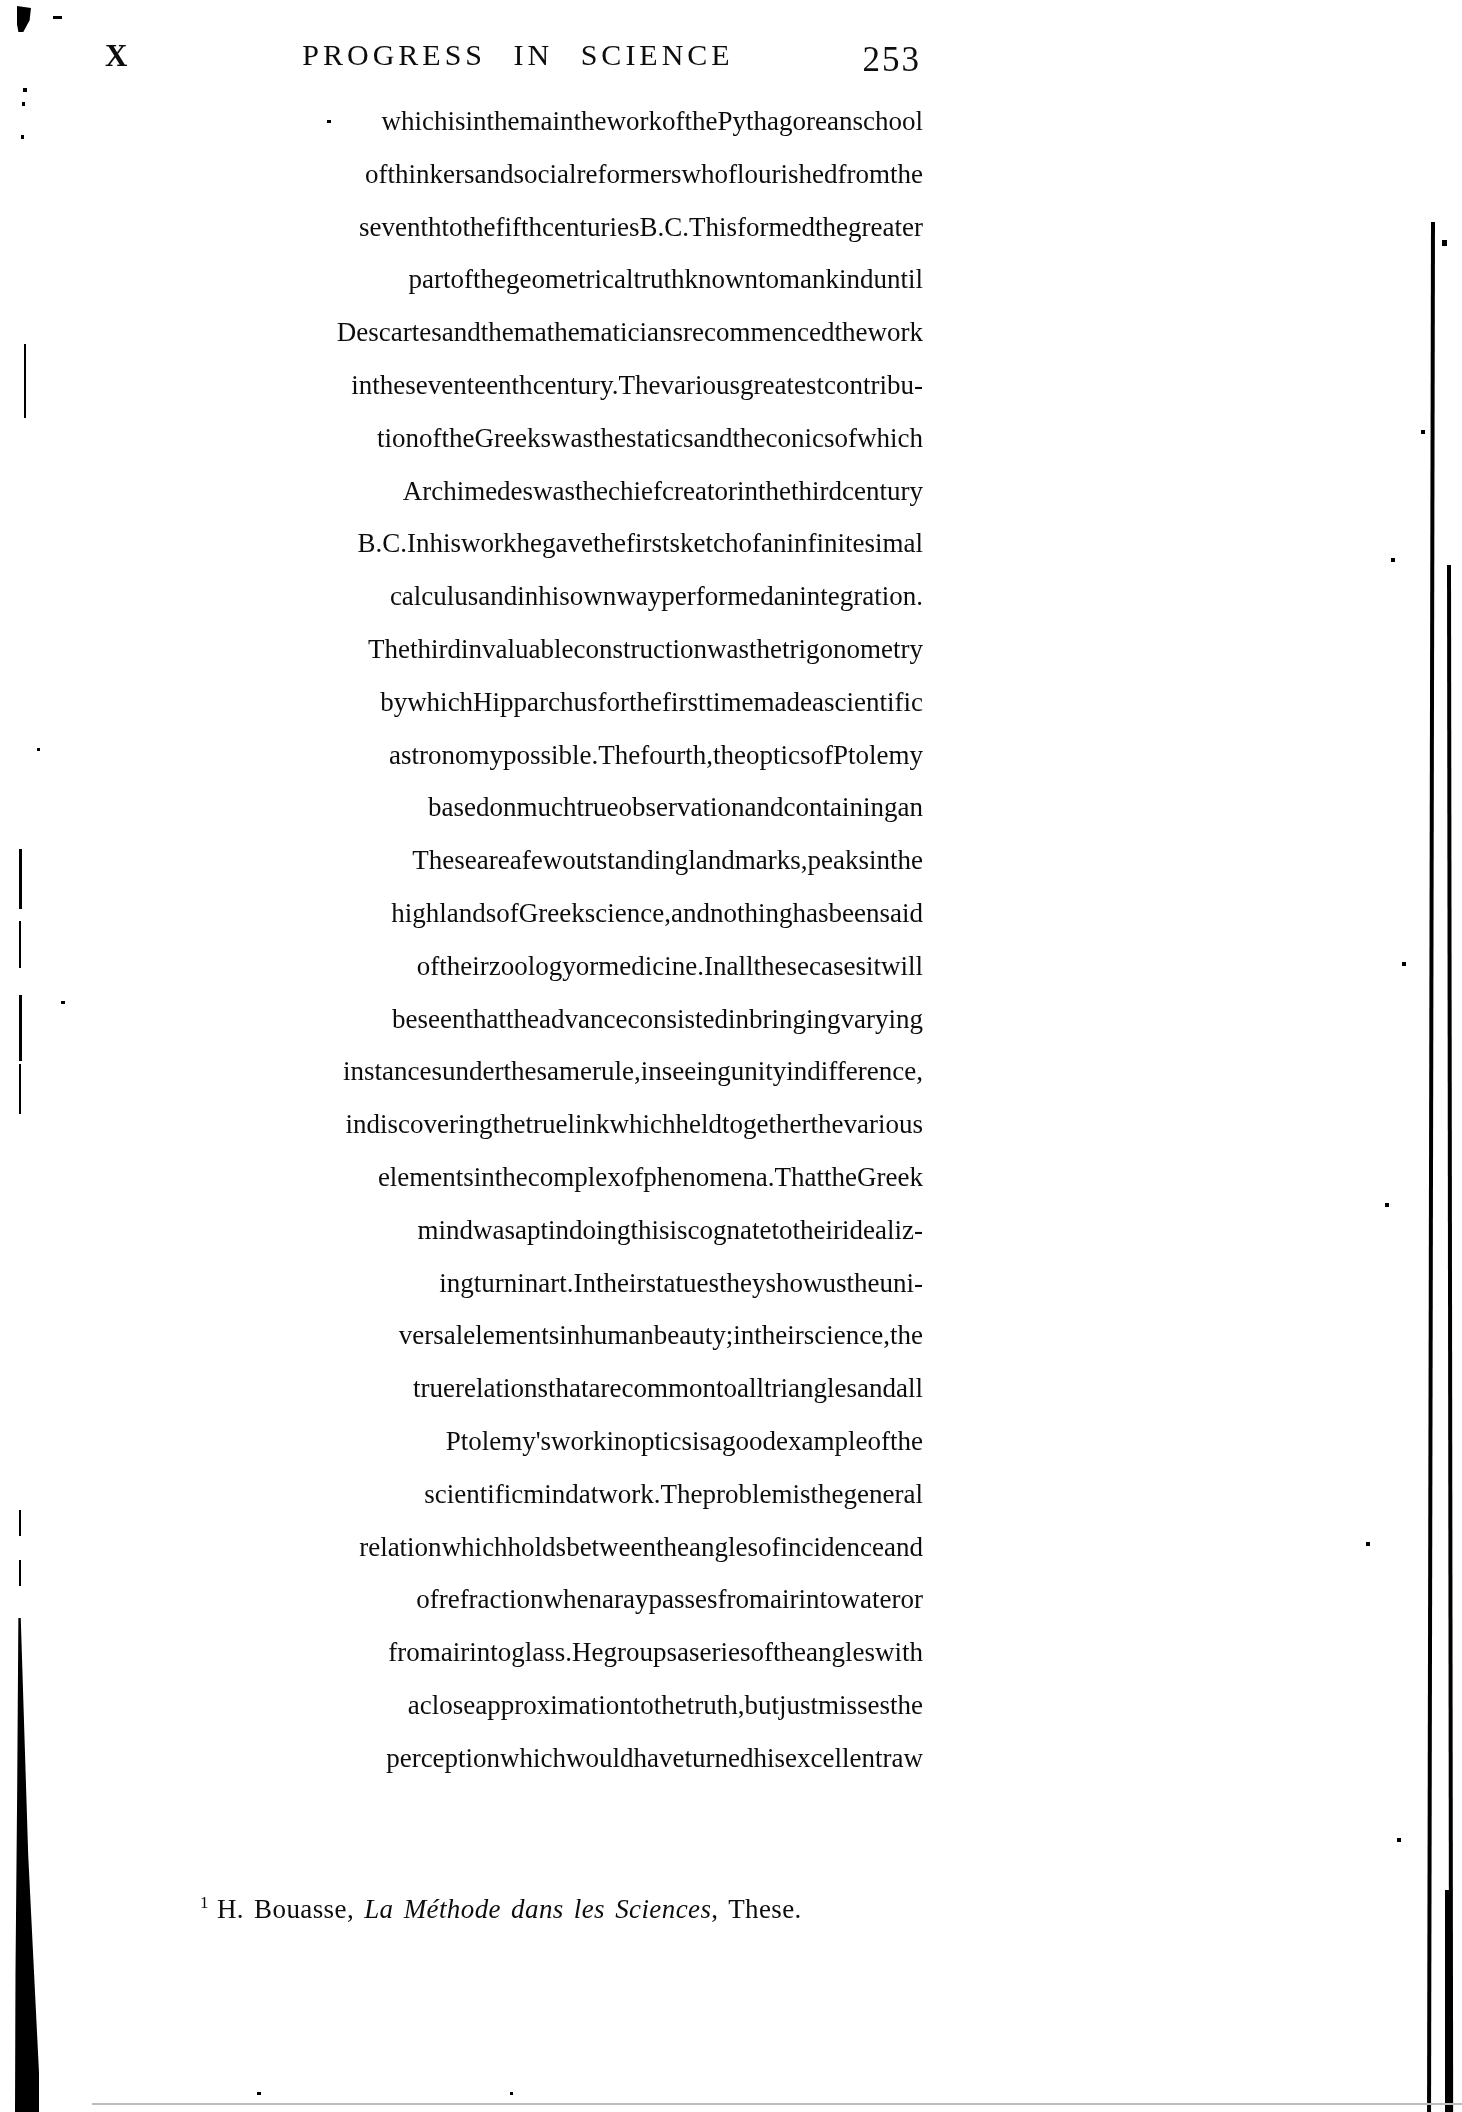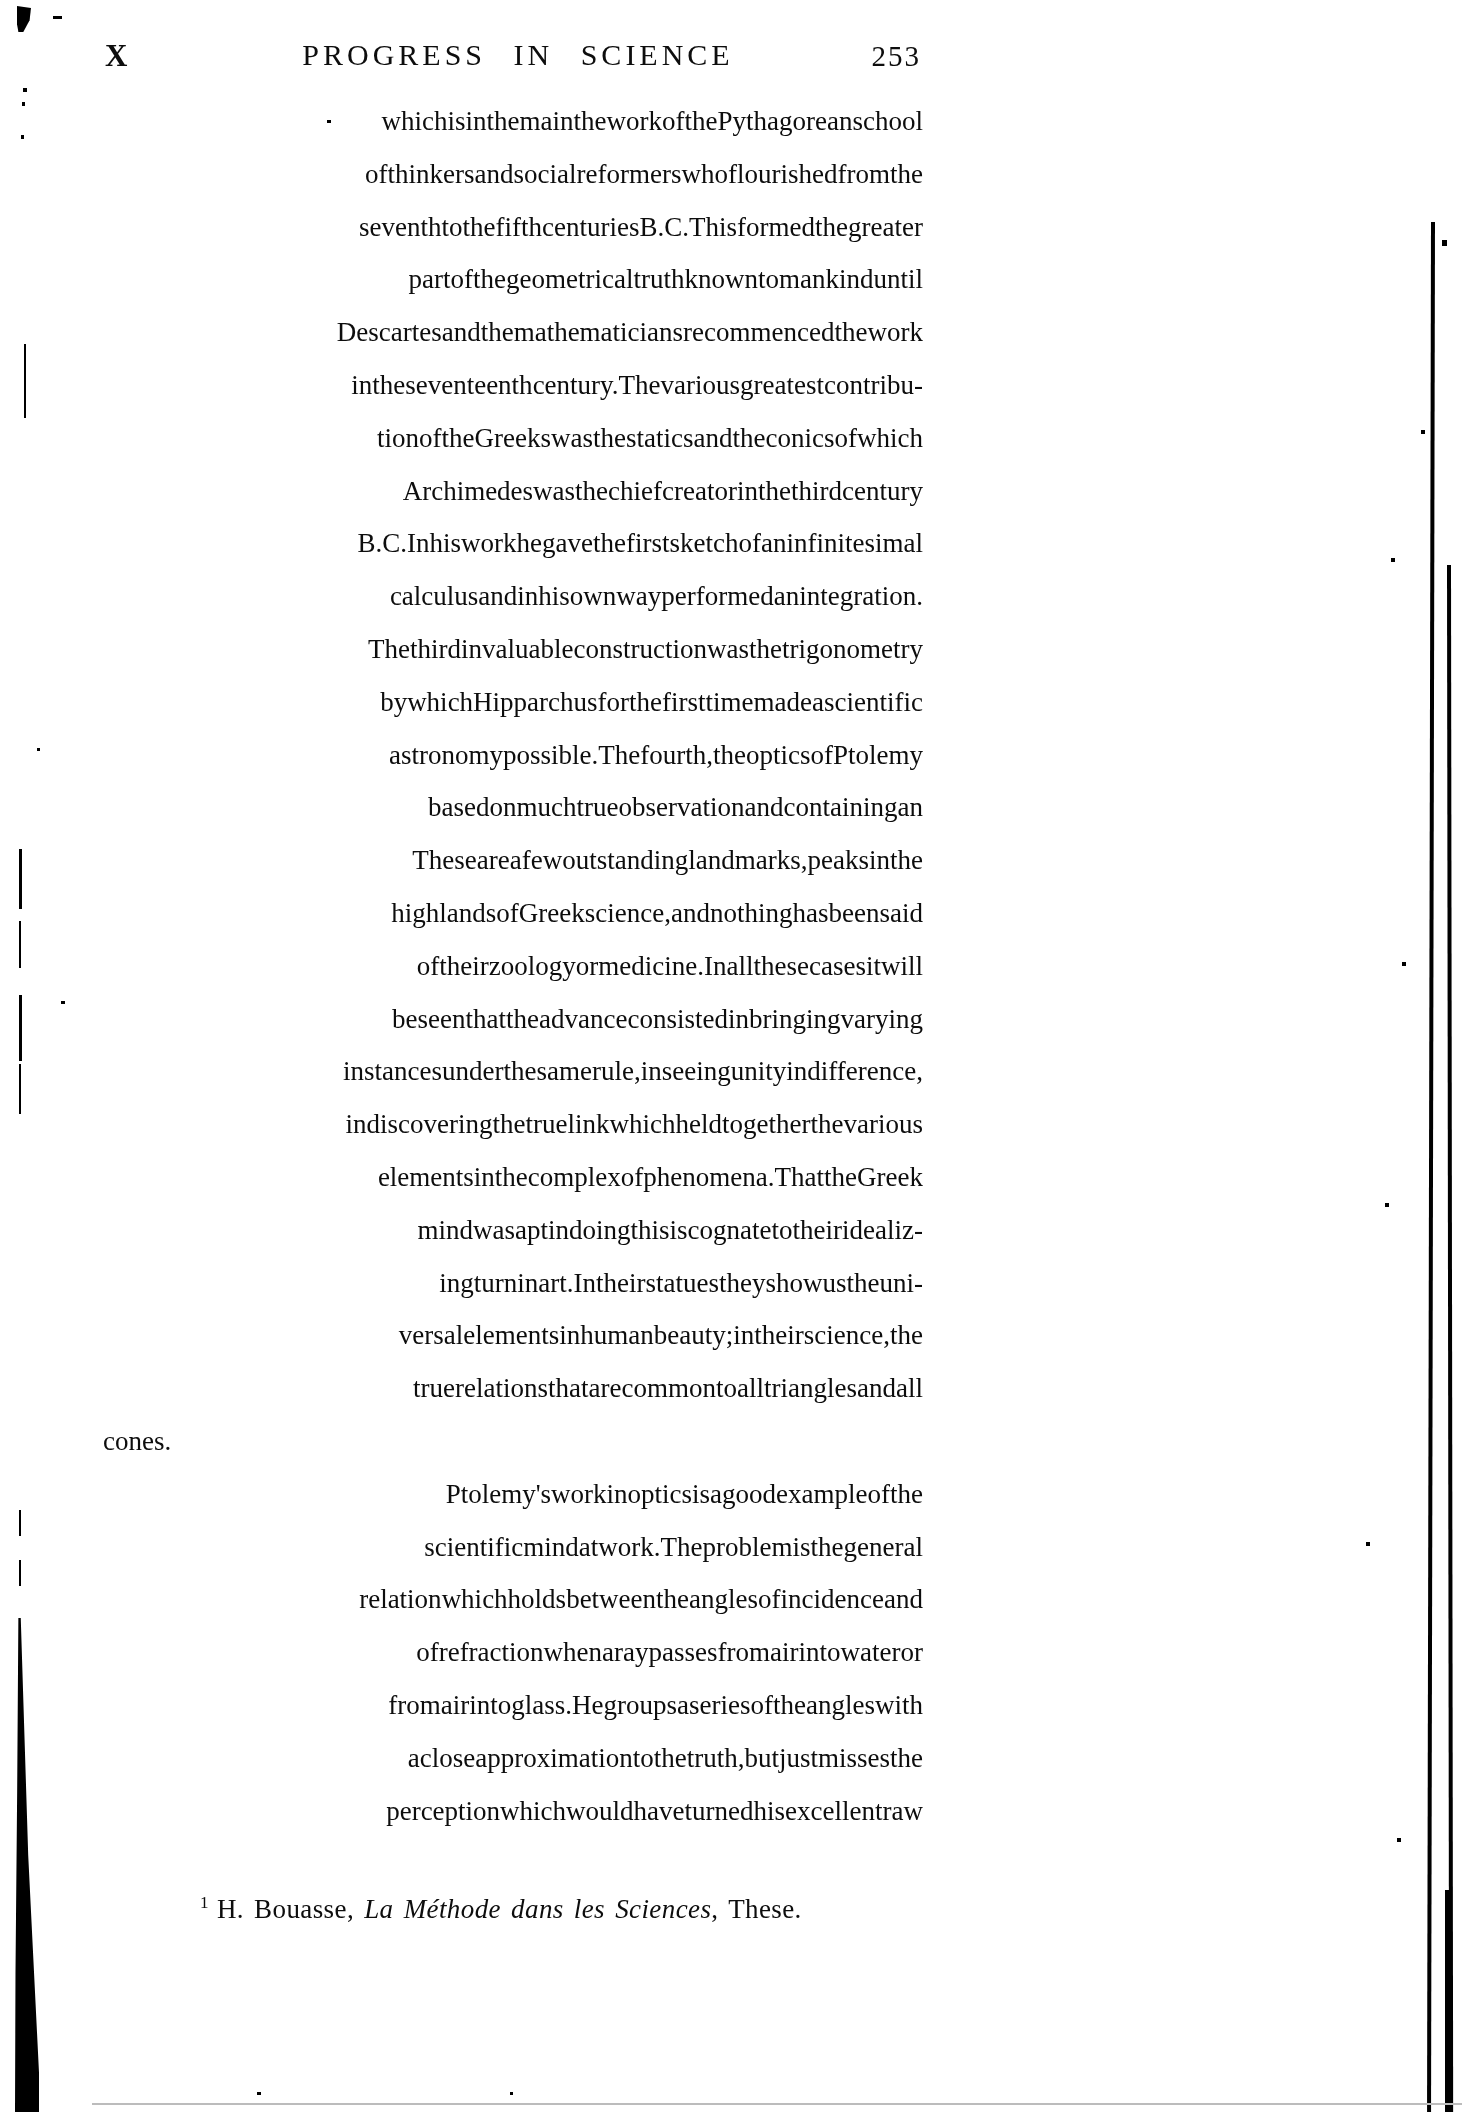--- a/index.html
+++ b/index.html
@@ -10,21 +10,21 @@
     height:2112px;
     background:#ffffff;
     overflow:hidden;
     font-family:"Liberation Serif","DejaVu Serif",serif;
     color:#0d0d0d;
   }
   
   .header{position:absolute;left:103px;top:38px;width:822px;height:44px;}
   .chapter{position:absolute;left:2px;top:0;font-size:31px;font-weight:bold;letter-spacing:1px;}
   .title{position:absolute;left:8px;right:0;top:0;text-align:center;font-size:30px;letter-spacing:4px;word-spacing:16px;}
-  .pagenum{position:absolute;right:4px;top:2px;font-size:29px;letter-spacing:2px;}
+  .pagenum{position:absolute;right:4px;top:2px;font-size:35px;letter-spacing:2px;}
   
   .body{position:absolute;left:103px;top:95px;width:820px;font-size:27px;}
   .line{height:52.8px;line-height:52.8px;white-space:nowrap;}
   .line.just{display:flex;justify-content:flex-end;align-items:baseline;white-space:normal;}
   .line.indent{padding-left:37px;}
   
   .footnote{position:absolute;left:200px;top:1893px;font-size:27px;letter-spacing:.4px;word-spacing:3px;white-space:nowrap;}
   .footnote sup{font-size:17px;margin-right:8px;}
   
   .art{position:absolute;background:#000;}
@@ -355,21 +355,20 @@
         <span>relations</span>
         <span>that</span>
         <span>are</span>
         <span>common</span>
         <span>to</span>
         <span>all</span>
         <span>triangles</span>
         <span>and</span>
         <span>all</span>
       </div>
-      <div class="line">cones.</div>
       <div class="line just indent">
         <span>Ptolemy's</span>
         <span>work</span>
         <span>in</span>
         <span>optics</span>
         <span>is</span>
         <span>a</span>
         <span>good</span>
         <span>example</span>
         <span>of</span>

